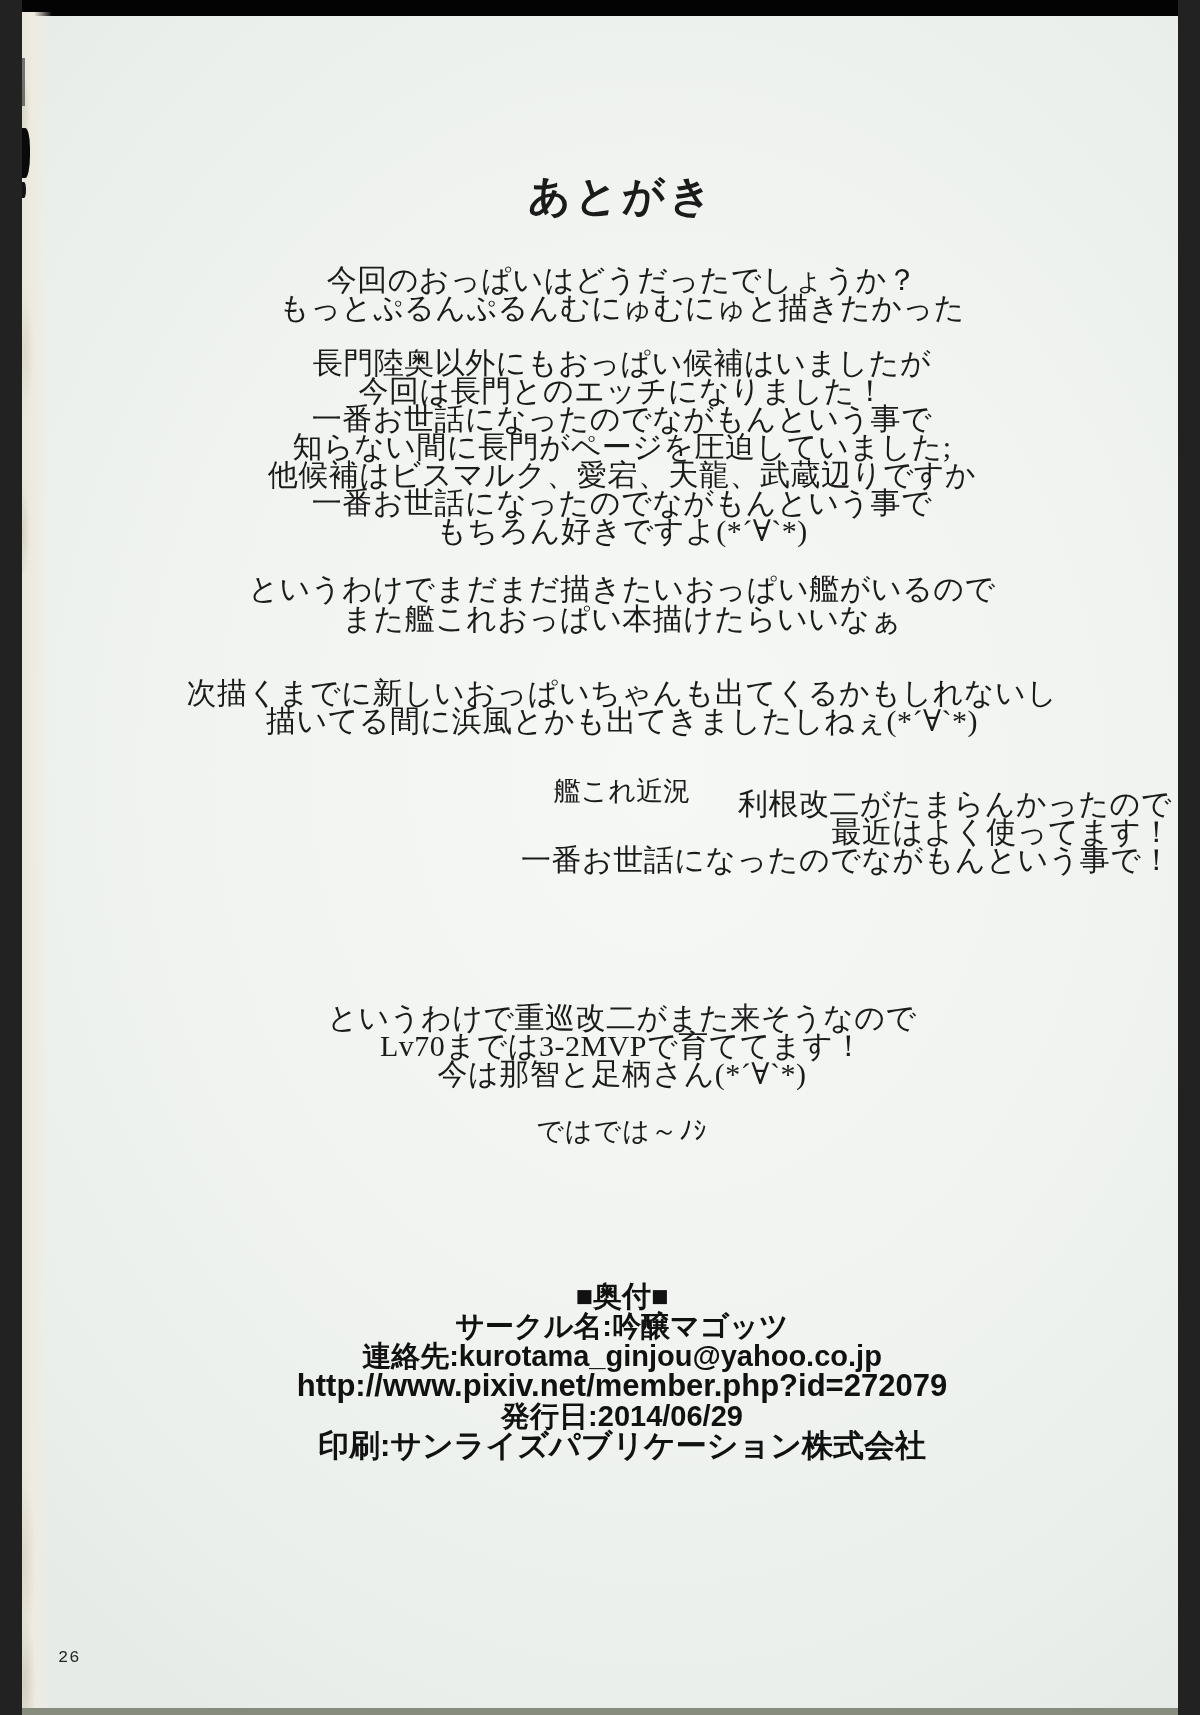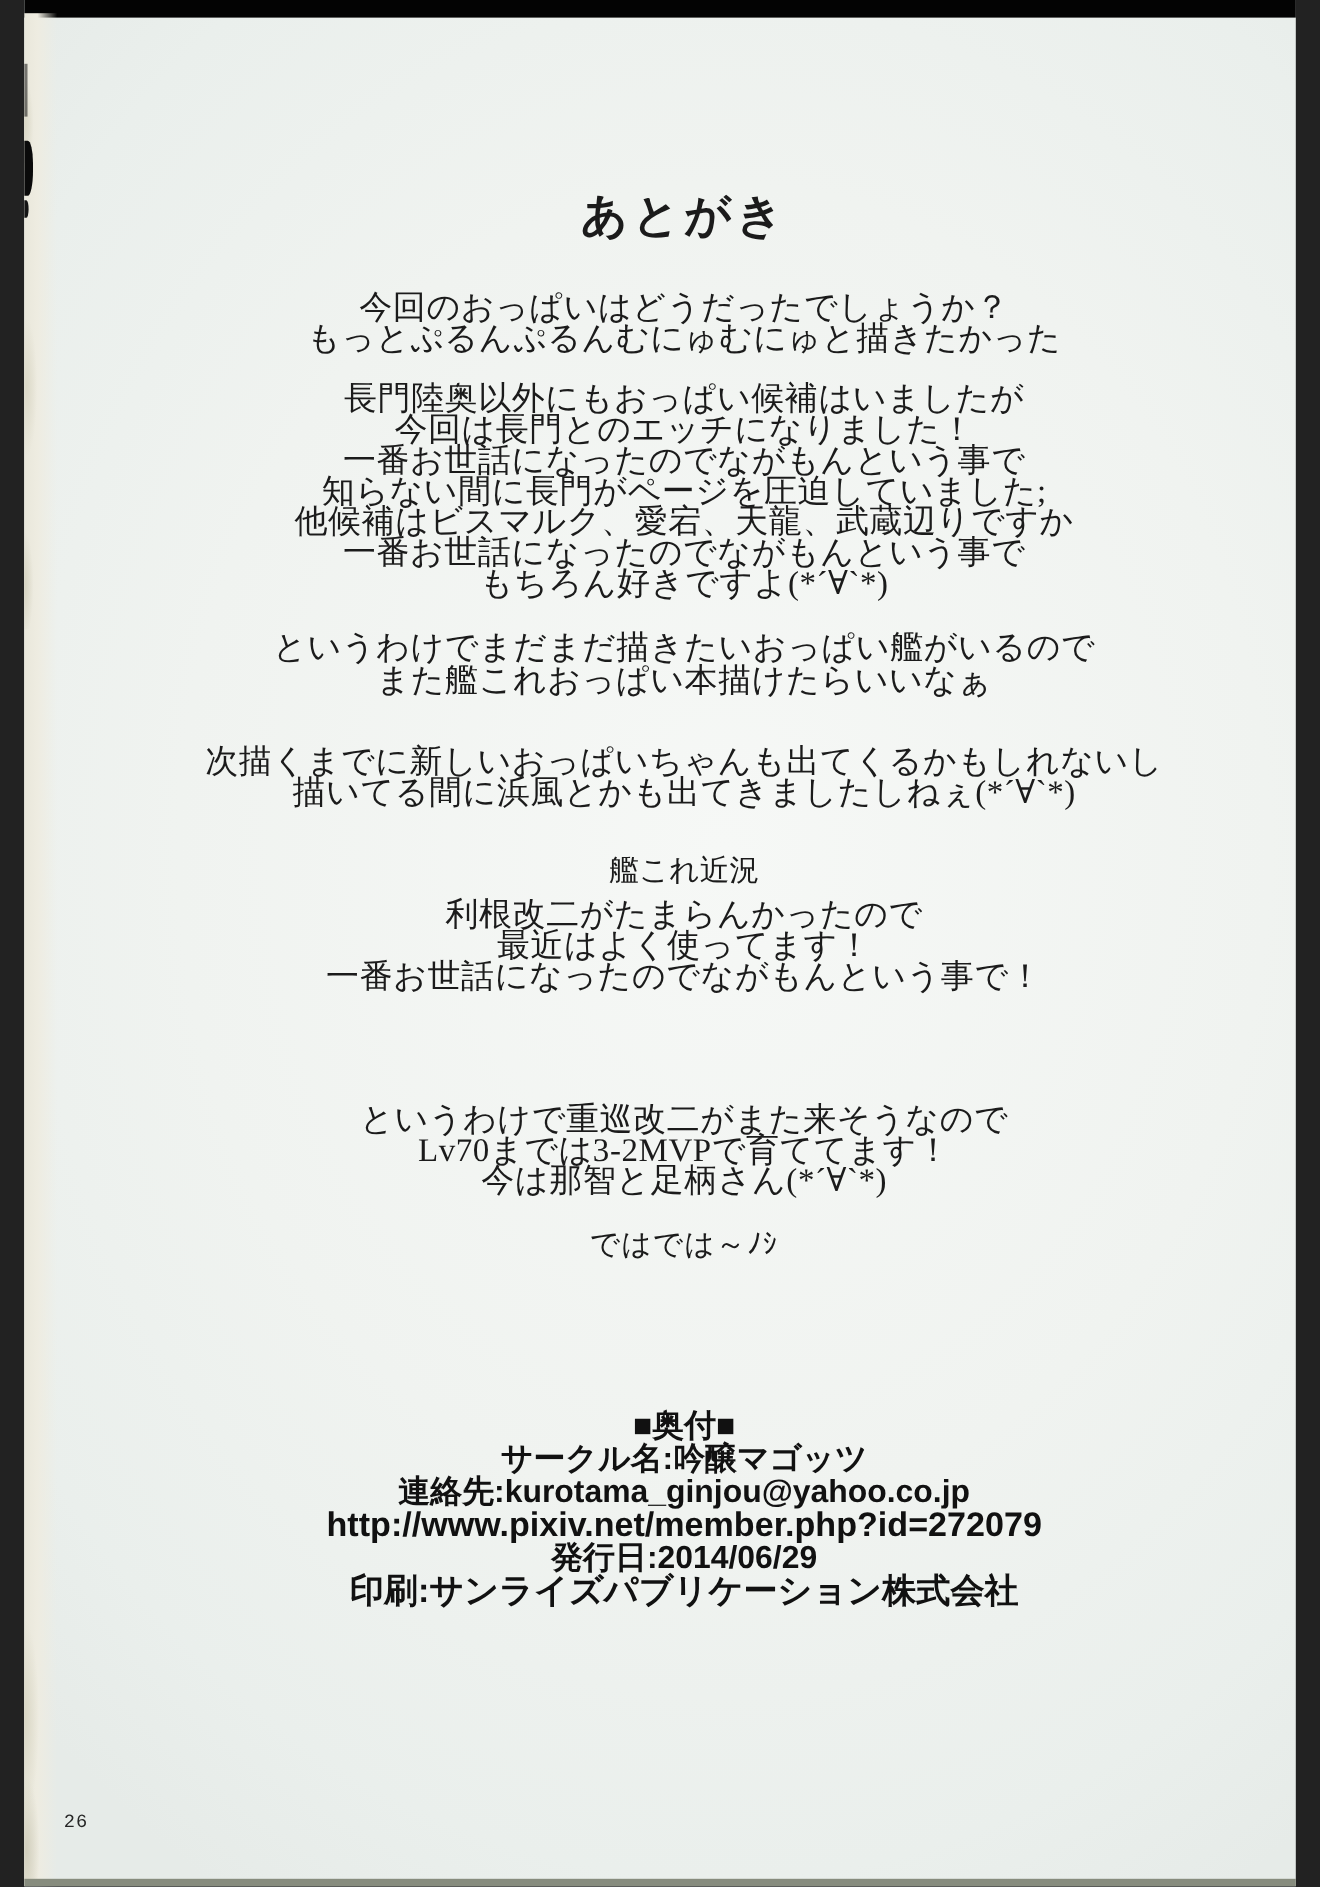--- a/index.html
+++ b/index.html
@@ -37,21 +37,21 @@
 
   
   .col{position:absolute;left:50px;width:1100px;text-align:center;}
   .title{top:168px;font-size:42px;font-weight:600;letter-spacing:4px;}
   .body-block{font-size:30px;line-height:28px;letter-spacing:.5px;}
   .b0{top:266px;}
   .b1{top:349px;}
   .b2{top:574px;line-height:30px;}
   .b3{top:660px;margin-top:19px;}
   .heading{top:773px;font-size:27px;}
-  .b4{top:818px;}
+  .b4{top:790px;text-align:right;}
   .b5{top:1004px;}
   .closing{top:1113px;font-size:27px;letter-spacing:1px;}
   .colophon{
     top:1281px;
     font-family:"Liberation Sans","DejaVu Sans",sans-serif;
     font-weight:bold;font-size:29px;line-height:30px;letter-spacing:0px;color:#111;
   }
   .colophon .wide{font-size:31px;}
   .page-num{
     position:absolute;left:36px;top:1648px;

